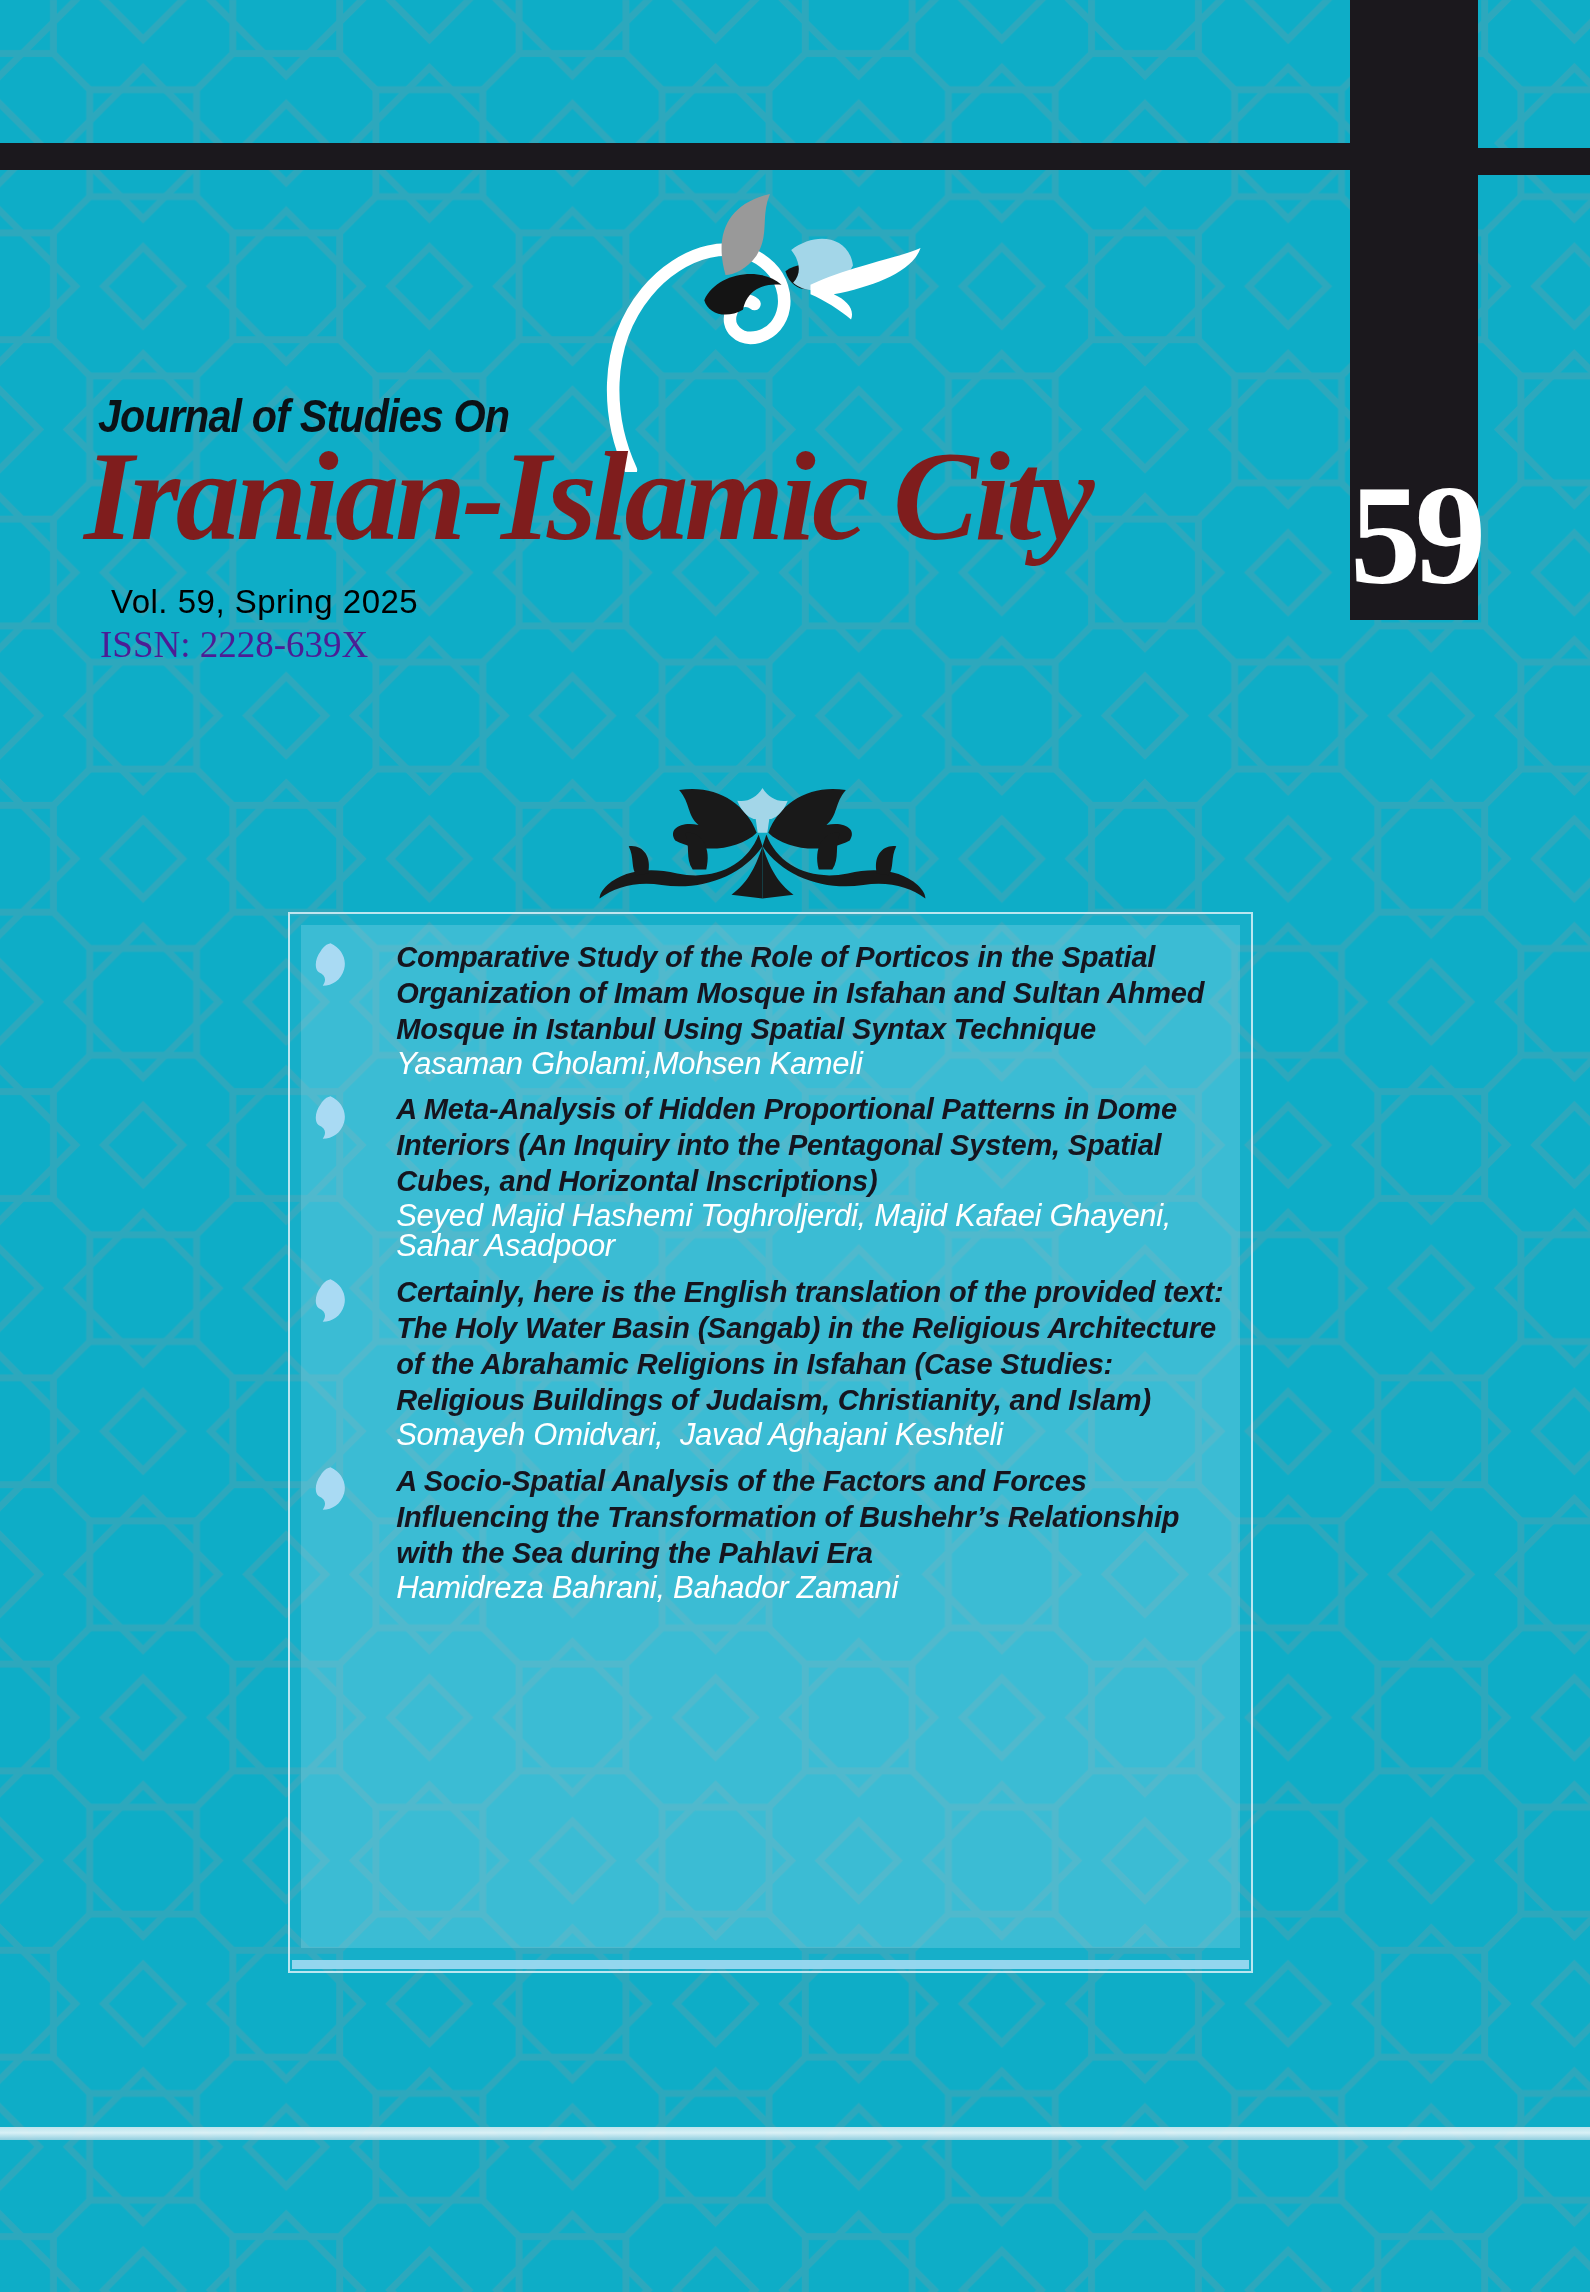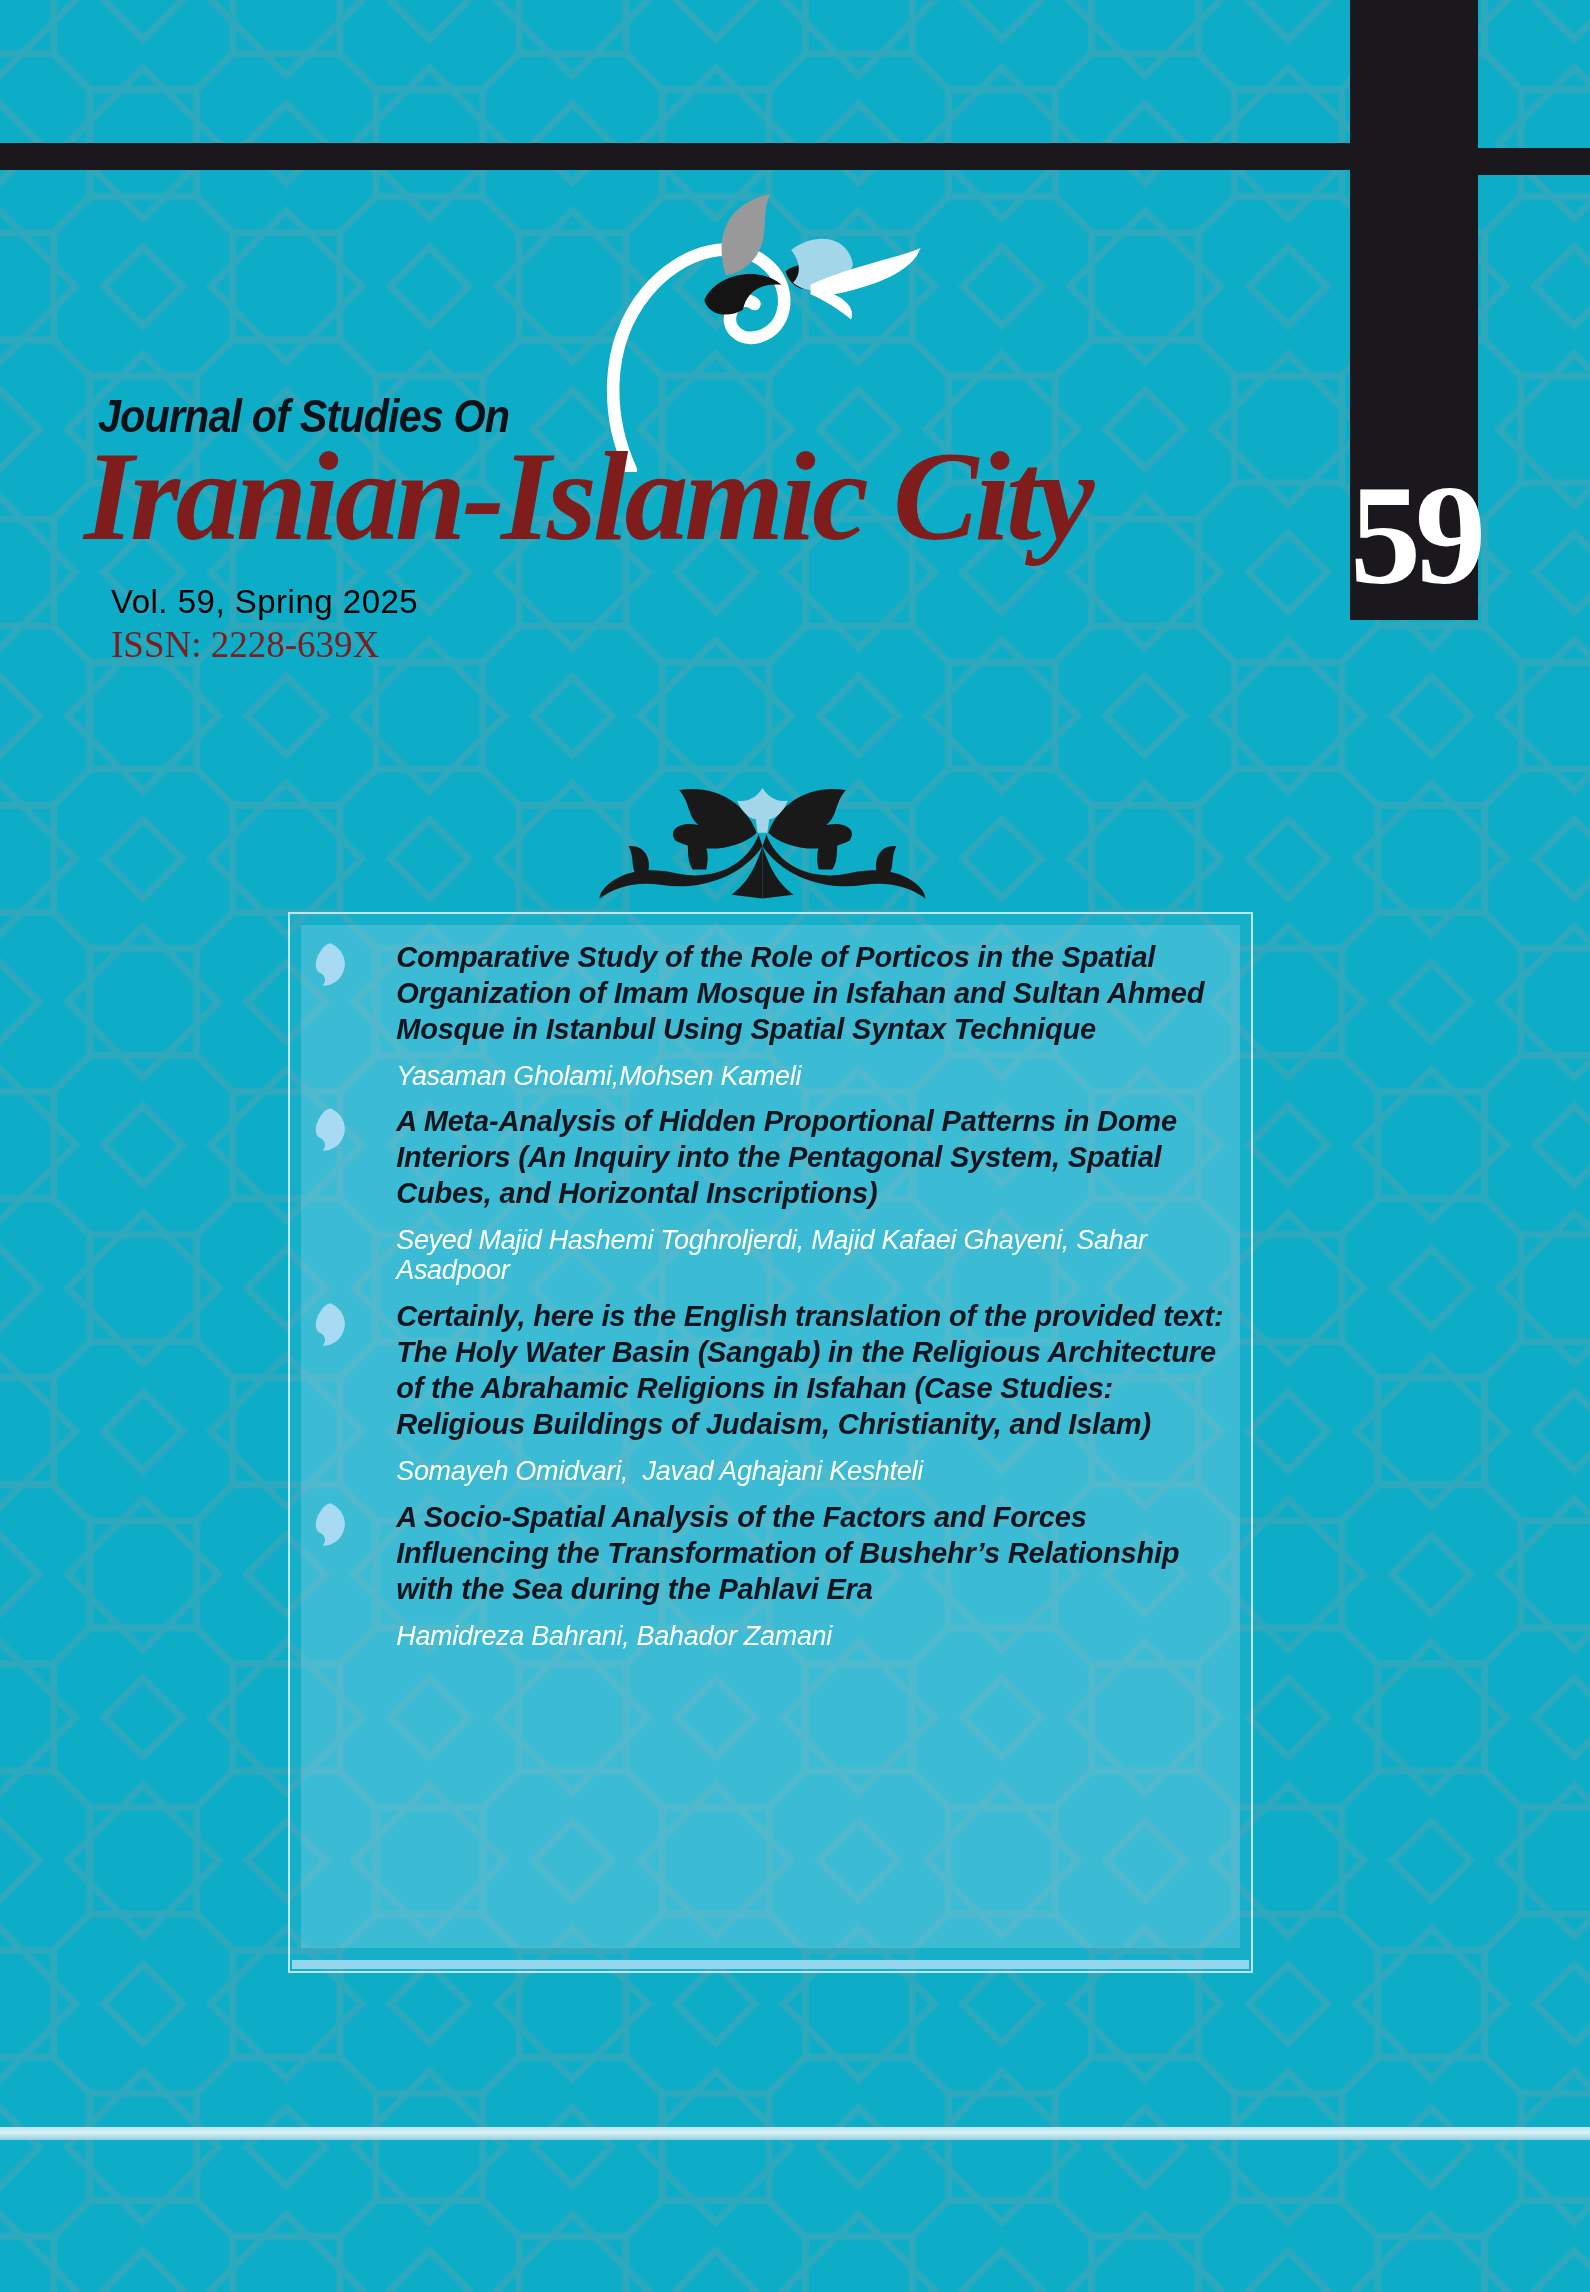--- a/index.html
+++ b/index.html
@@ -29,22 +29,22 @@
   }
   #journal-title{
     left:84px;top:429px;
     font-family:"Liberation Serif",serif;font-style:italic;font-weight:bold;
     font-size:128px;line-height:1.06;color:#7f1d1d;letter-spacing:-3.9px;white-space:nowrap;
   }
   #volume-line{
     left:111px;top:583px;font-size:33px;color:#000000;letter-spacing:0.5px;white-space:nowrap;
   }
   #issn-line{
-    left:111px;top:623px;font-family:"Liberation Serif",serif;
-    font-size:37px;color:#7f1d1d;white-space:nowrap;
+    left:100px;top:623px;font-family:"Liberation Serif",serif;
+    font-size:37px;color:#4c1d95;white-space:nowrap;
   }
   #logo-ornament{left:580px;top:192px;width:349px;height:280px;}
   #center-ornament{left:588px;top:776px;width:349px;height:125px;}
   
   #contents-box{
     left:288px;top:912px;width:965px;height:1061px;box-sizing:border-box;
     border:2.9px solid var(--panel_border);
     background:rgba(125,205,225,0.08);
   }
   #contents-panel{
@@ -60,22 +60,22 @@
     padding:24.5px 23.5px 0 24.5px;margin:0;list-style:none;
   }
   .article{display:flex;align-items:flex-start;margin:0 0 12.7px 0;gap:35px;}
   .bullet{flex:0 0 33px;width:33px;height:45px;margin:3.9px 13.7px 0 0;}
   .article-text{width:872px;}
   .article-title{
     font-size:29px;line-height:36px;font-weight:bold;font-style:italic;
     color:var(--article_title_text);letter-spacing:-0.2px;
   }
   .article-authors{
-    font-size:27px;line-height:30px;font-style:italic;color:#ffffff;
-    margin-top:14px;white-space:pre-wrap;letter-spacing:-0.3px;
+    font-size:31px;line-height:30px;font-style:italic;color:#ffffff;
+    margin-top:2px;white-space:pre-wrap;letter-spacing:-0.3px;
   }
   
   #bottom-stripe{
     left:0;top:2127px;width:1591px;height:12.7px;
     background:linear-gradient(to bottom,#cfeaf2 0%,#eef8fb 45%,#9fd2e2 100%);
     opacity:0.9;
   }
 </style>
 </head>
 <body style="--background: #0EADC7; --pattern_line: #4BA4B3; --bar_black: #1B181D; --accent_light_blue: #9AD8F0; --bullet_blue: #A9DAF3; --panel_border: rgba(228,244,250,0.8); --supertitle_text: #0B1116; --article_title_text: #15151F; --ornament_black: #191919; --ornament_gray: #999999; --ornament_tulip_blue: #A3D6E8;">

